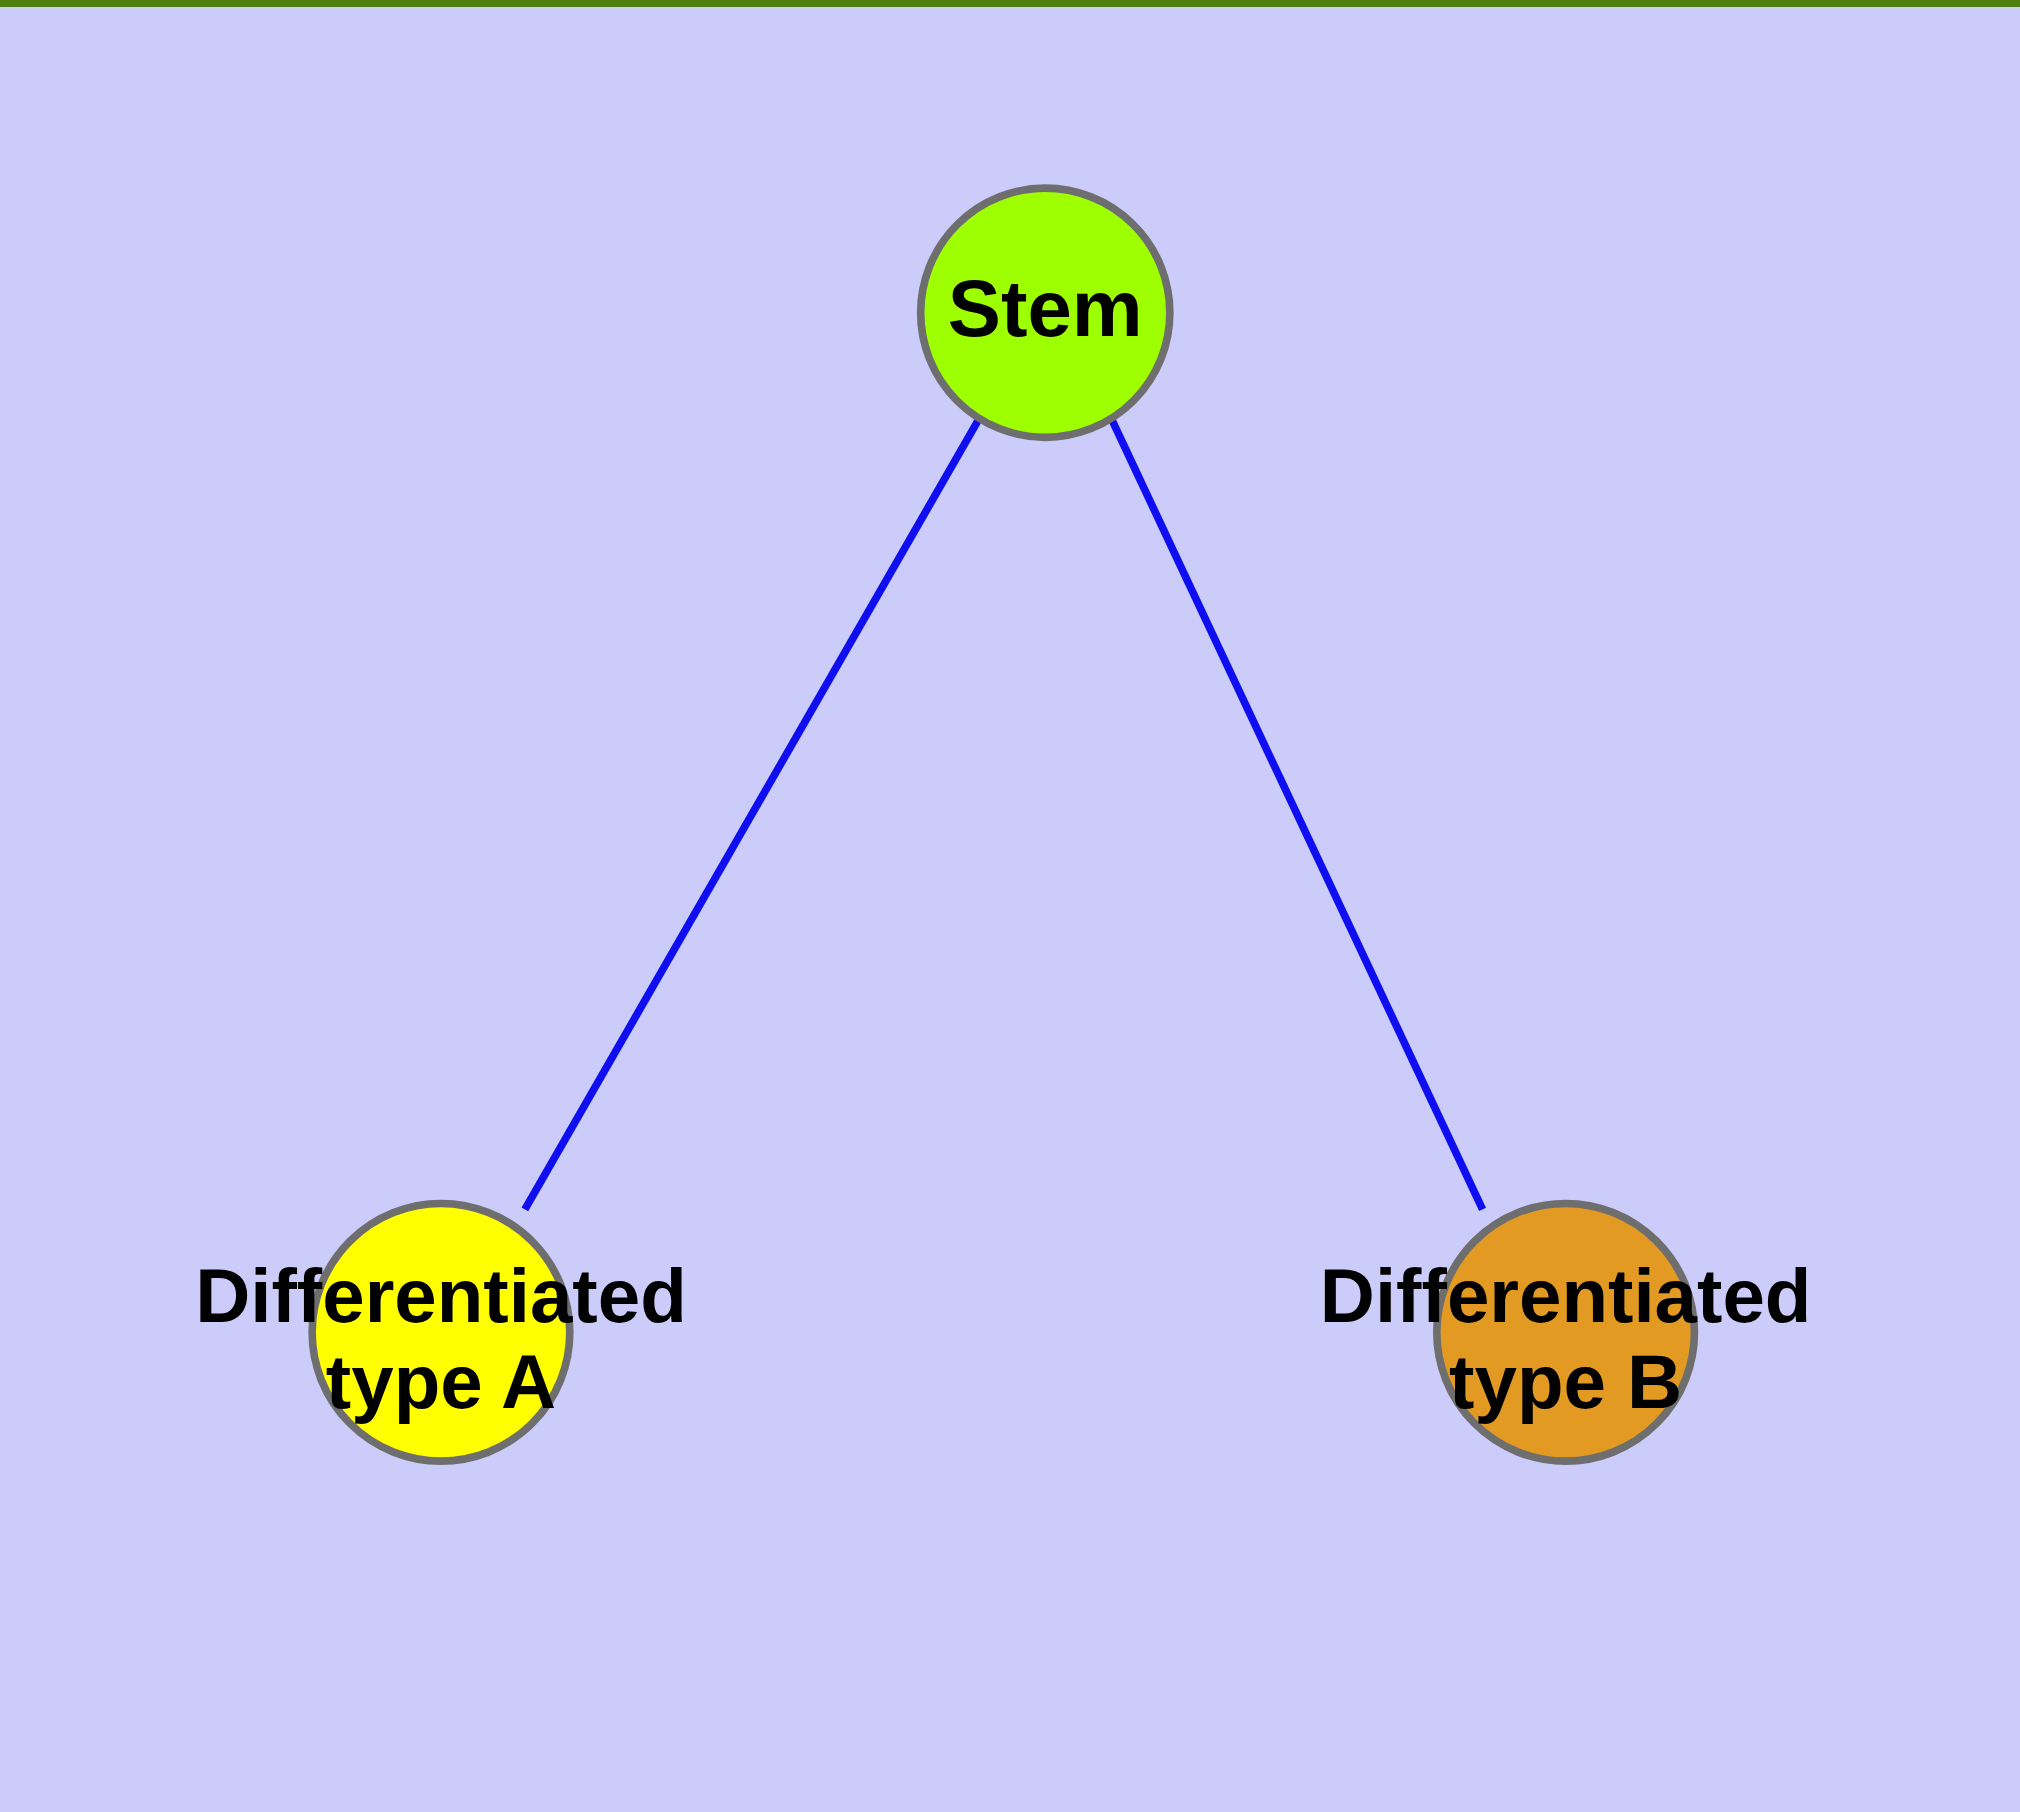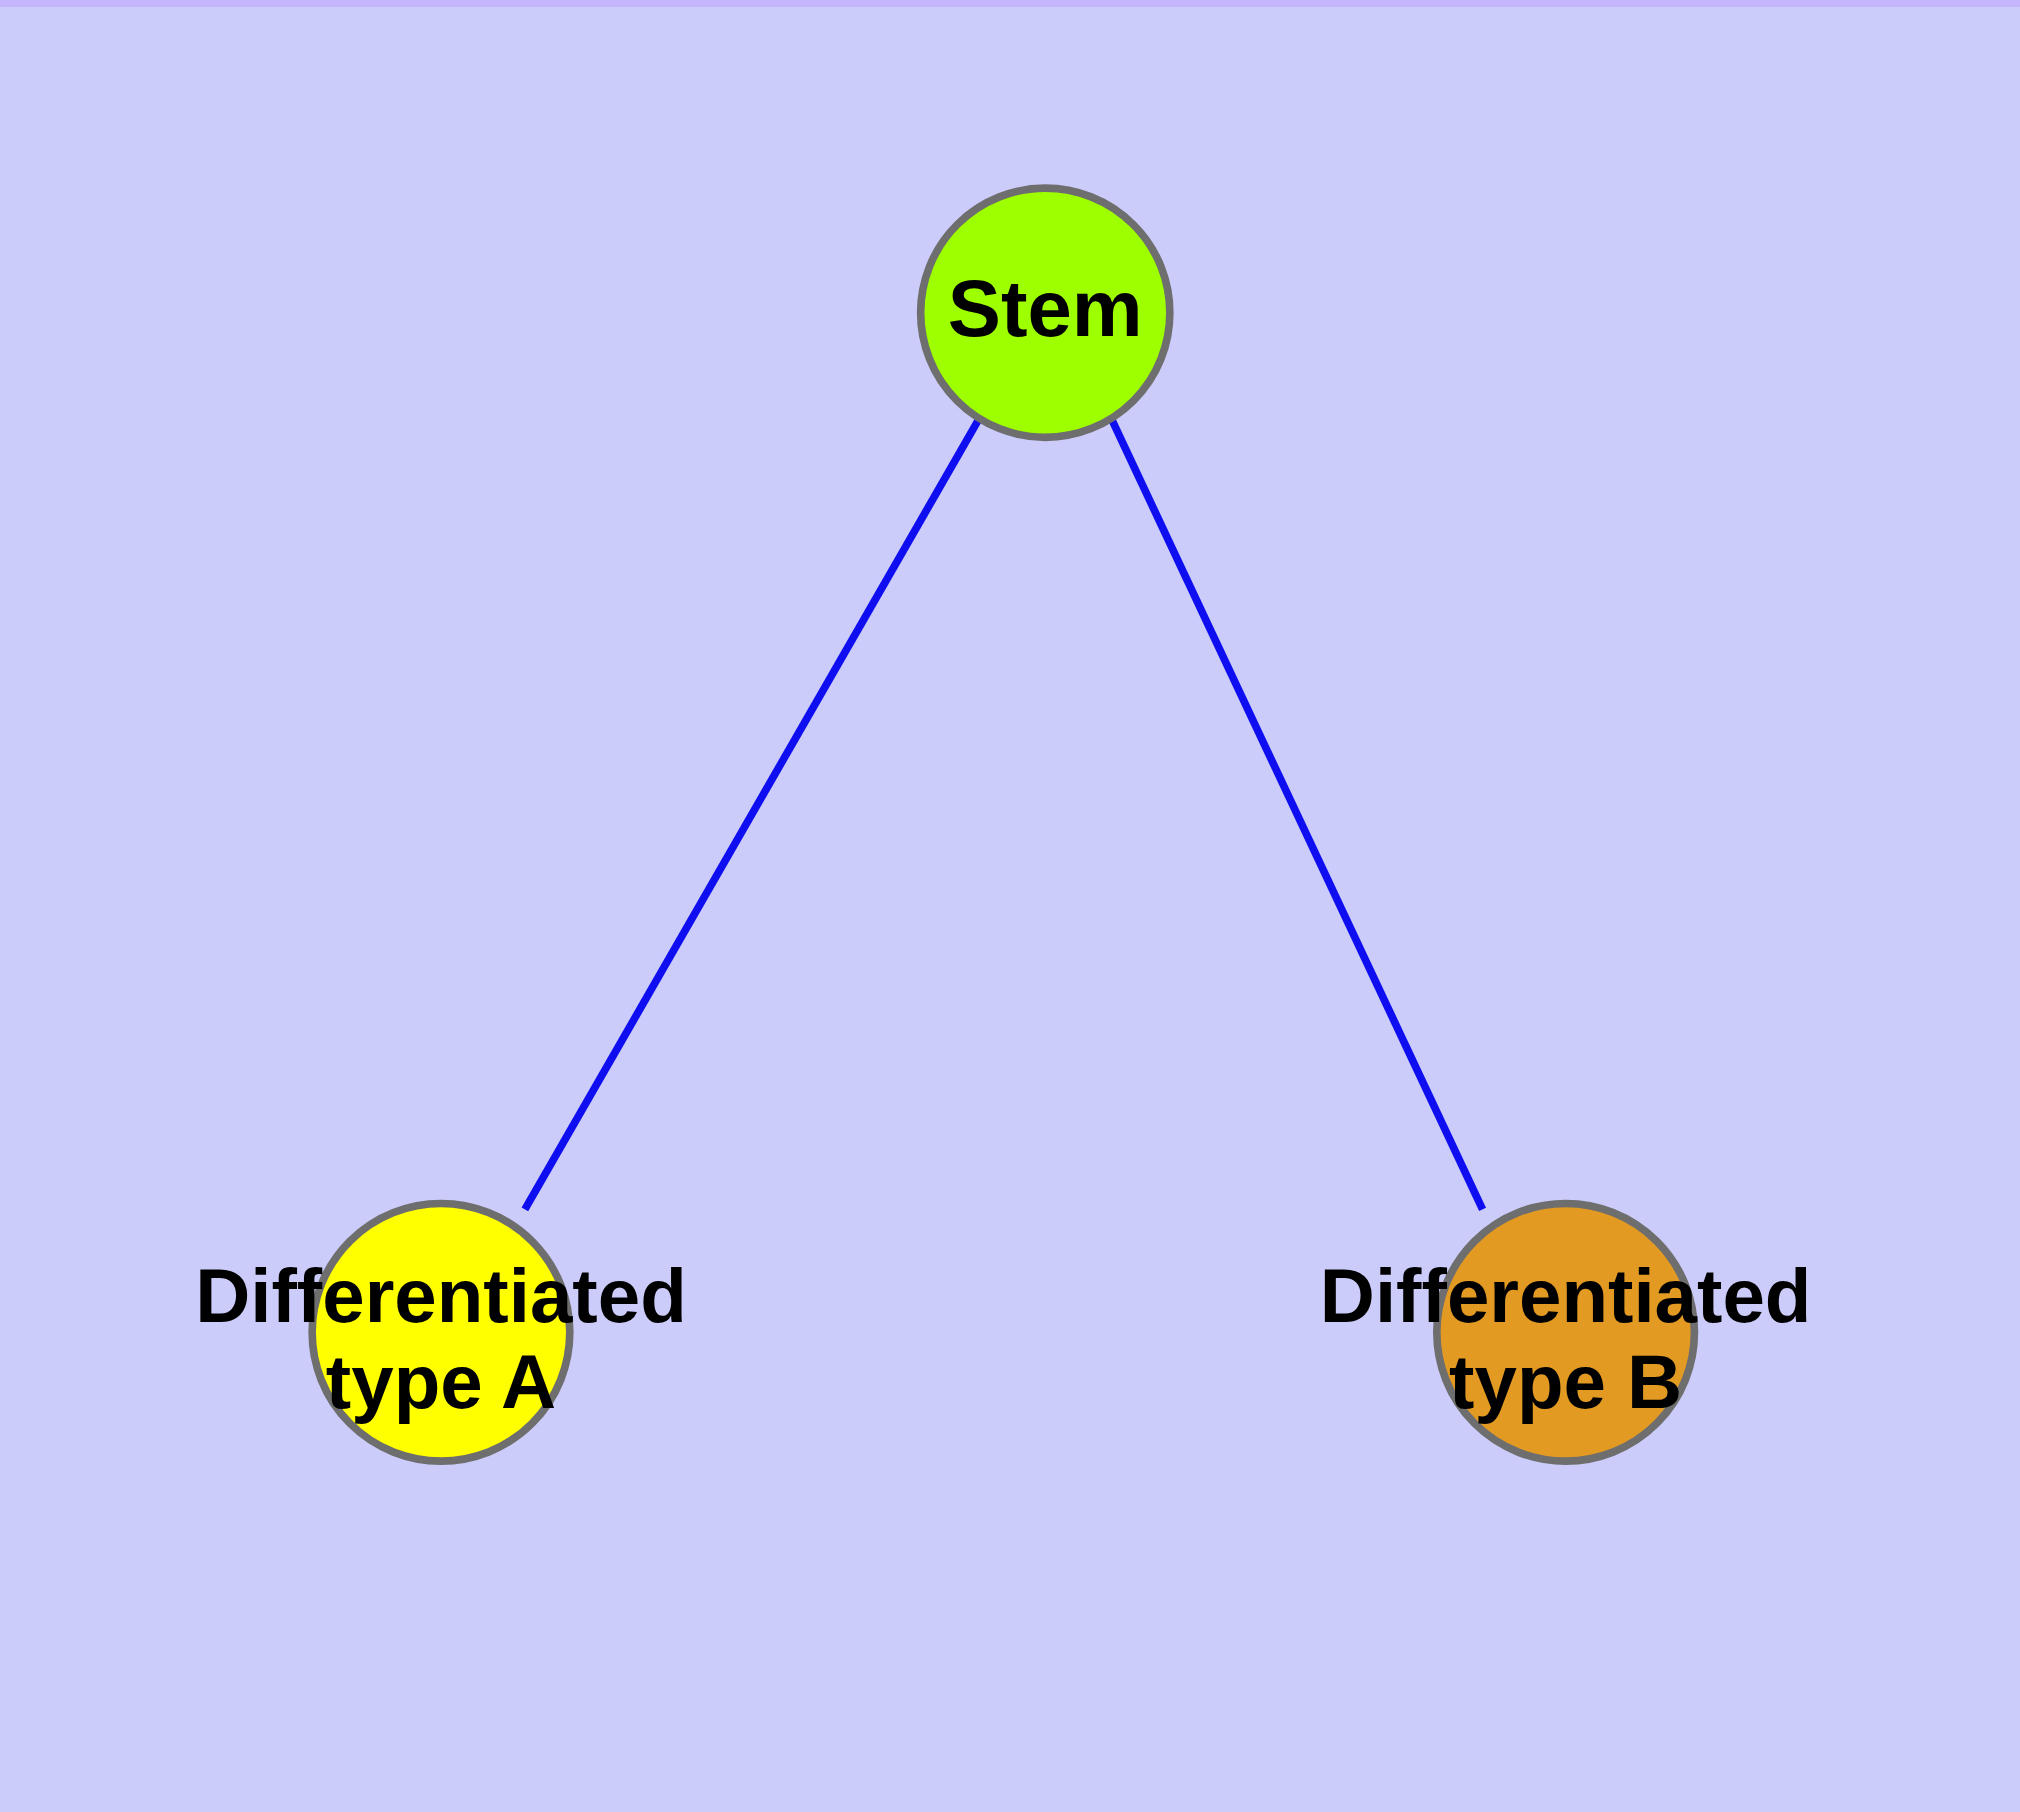--- a/index.html
+++ b/index.html
@@ -4,21 +4,21 @@
 <style>
   html, body {
     margin: 0;
     padding: 0;
     background: #ffffff;
   }
   #canvas {
     position: relative;
     width: 2021px;
     height: 1812px;
-    background: #c4b5fd;
+    background: #4d7c0f;
     overflow: hidden;
     font-family: "Liberation Sans", sans-serif;
     text-align: center;
   }
   #plot-background {
     position: absolute;
     left: 0;
     top: 6.8px;
     width: 2021px;
     height: 1805px;

